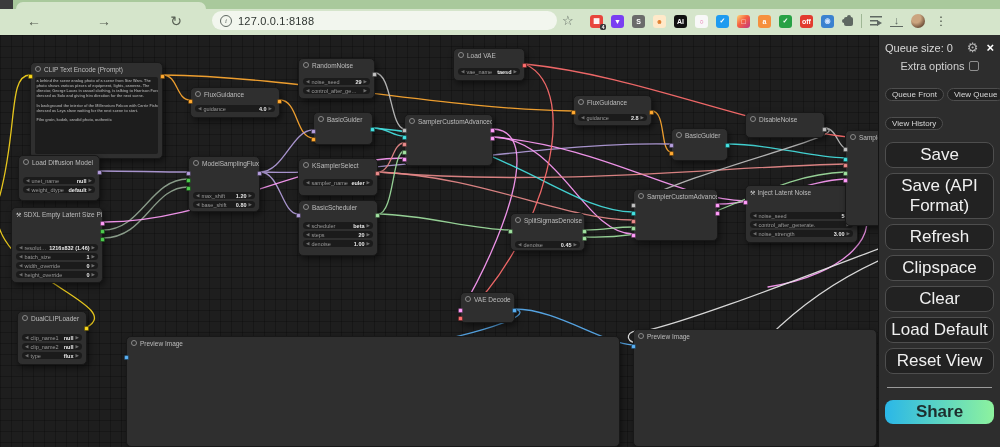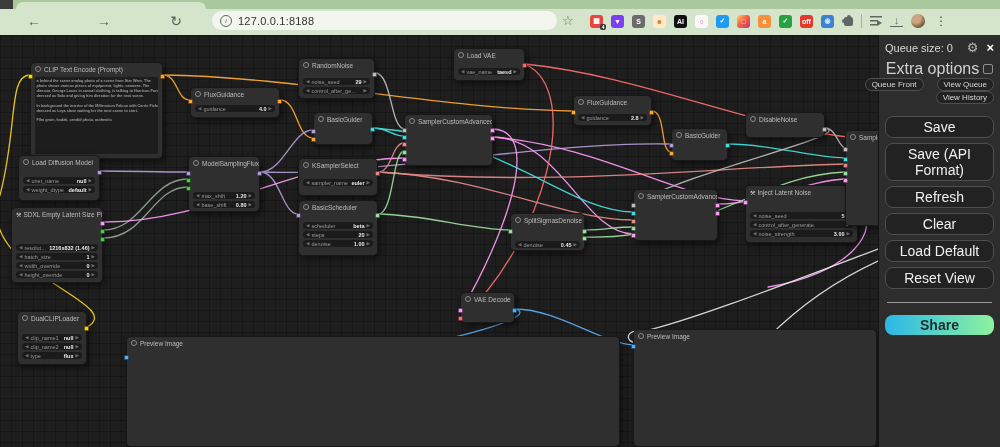--- a/index.html
+++ b/index.html
@@ -63,25 +63,25 @@
 
   
   .sidebar{position:absolute;top:35px;right:0;width:122px;height:412px;background:#2d2d2d;
     border-left:1px solid #141414;padding:5px 6px;box-sizing:border-box;z-index:5}
   .qrow{display:flex;align-items:center;color:#d8d8d8;font-size:11px}
   .gear{margin-left:auto;color:#b4b4b4;font-size:13px}
   .close-x{margin-left:8px;color:#fff;font-size:13px;font-weight:bold}
   .btn{display:block;width:100%;background:#222;border:1px solid #4e4e4e;border-radius:8px;color:#f0f0f0;
     text-align:center;box-sizing:border-box;cursor:default}
   .btn-queue{font-size:13px;padding:3px 0;margin-top:6px}
-  .extra{display:flex;justify-content:center;align-items:center;color:#d0d0d0;font-size:16px;margin-top:5px;gap:4px}
+  .extra{display:flex;justify-content:center;align-items:center;color:#d0d0d0;font-size:11px;margin-top:5px;gap:4px}
   .cb{width:8px;height:8px;border:1px solid #8f8f8f;border-radius:2px;background:transparent;flex:none}
-  .pillrow{display:flex;gap:13px;margin-top:0;justify-content:flex-end}
+  .pillrow{display:flex;gap:3px;margin-top:16px;justify-content:space-between}
   .pill{background:#222;border:1px solid #4e4e4e;border-radius:9px;color:#d8d8d8;font-size:8px;padding:1px 6px;white-space:nowrap}
-  .btn-std{font-size:14px;padding:2px 0;margin-top:5px}
+  .btn-std{font-size:17px;padding:2px 0;margin-top:5px}
   .btn-first{margin-top:12px}
   hr.div{border:none;border-top:1px solid #9a9a9a;margin:13px 2px 12px}
   .btn-share{background:linear-gradient(90deg,#2ab7e8,#8df29e);color:#1d2e2e;border:none;font-weight:bold}
 </style>
 </head>
 <body>
 
 <div class="browser">
   <div class="tabstrip">
     <div class="tab-dark"></div>
@@ -562,18 +562,19 @@
   <div class="pillrow">
     <span class="pill">Queue Front</span>
     <span class="pill">View Queue</span>
   </div>
   <div class="pillrow">
     <span class="pill">View History</span>
   </div>
   <button class="btn btn-std btn-first">Save</button>
   <button class="btn btn-std">Save (API Format)</button>
   <button class="btn btn-std">Refresh</button>
+  <button class="btn btn-std">Clipspace</button>
   <button class="btn btn-std">Clear</button>
   <button class="btn btn-std">Load Default</button>
   <button class="btn btn-std">Reset View</button>
   <hr class="div">
   <button class="btn btn-std btn-share">Share</button>
 </div>
 
 </body></html>

